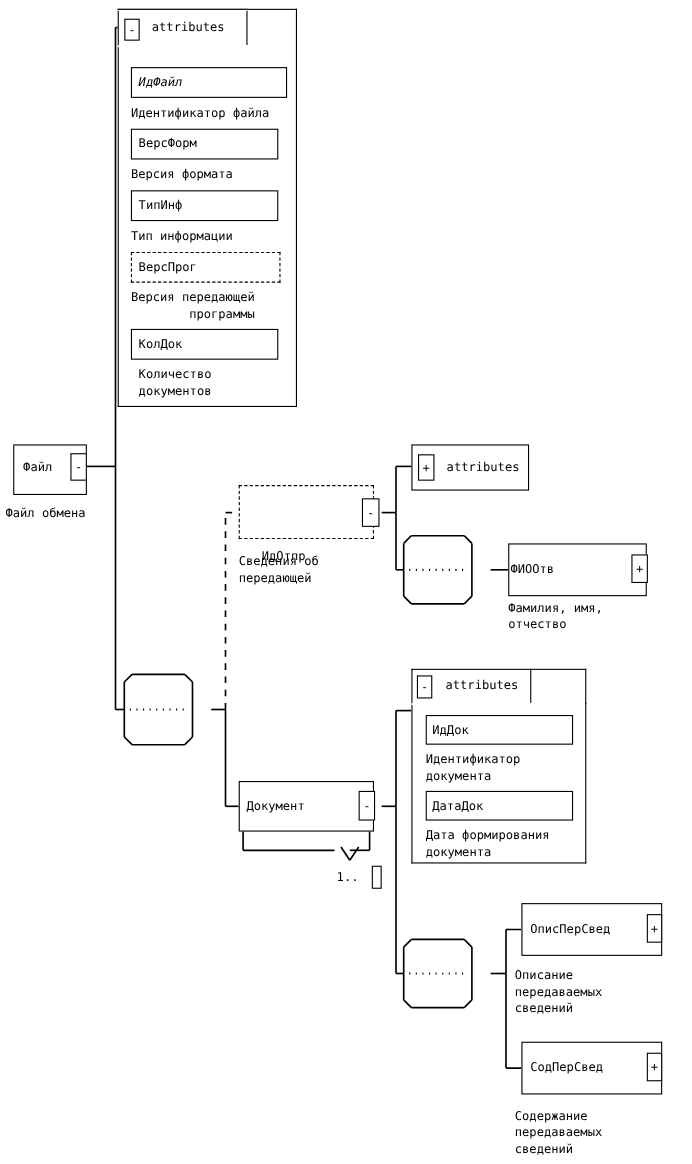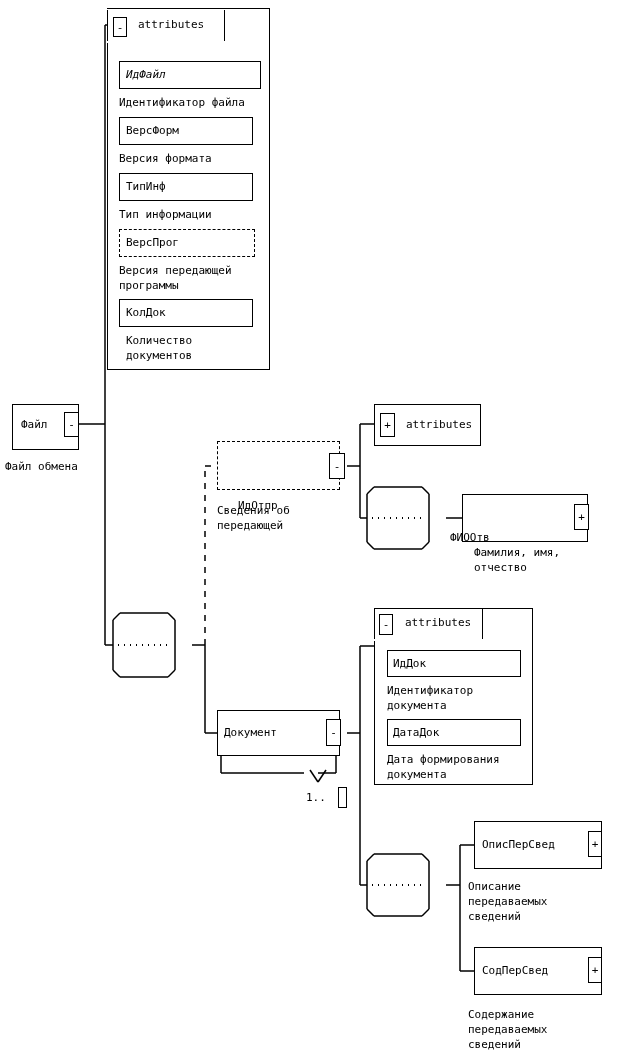--- a/index.html
+++ b/index.html
@@ -127,21 +127,21 @@
   <div class="fld" style="left:119px;top:117px;width:134px;height:28px;"></div>
   <div class="fldtxt" style="left:126px;top:124px;">ВерсФорм</div>
   <div class="cap" style="left:119px;top:151px;">Версия формата</div>
 
   <div class="fld" style="left:119px;top:173px;width:134px;height:28px;"></div>
   <div class="fldtxt" style="left:126px;top:180px;">ТипИнф</div>
   <div class="cap" style="left:119px;top:207px;">Тип информации</div>
 
   <div class="fld dash" style="left:119px;top:229px;width:136px;height:28px;"></div>
   <div class="fldtxt" style="left:126px;top:236px;">ВерсПрог</div>
-  <div class="cap" style="left:119px;top:263px;">Версия передающей
+  <div class="cap" style="left:119px;top:263px;text-align:right;">Версия передающей
 программы</div>
 
   <div class="fld" style="left:119px;top:299px;width:134px;height:28px;"></div>
   <div class="fldtxt" style="left:126px;top:306px;">КолДок</div>
   <div class="cap" style="left:126px;top:333px;">Количество
 документов</div>
 
   <div class="box" style="left:12px;top:404px;width:67px;height:46px;"></div>
   <div class="nodelbl" style="left:21px;top:418px;">Файл</div>
   <div class="tgl" style="left:64px;top:412px;width:15px;height:25px;">-</div>
@@ -151,23 +151,23 @@
   <div class="nodelbl" style="left:238px;top:459px;margin-top:40px;">ИдОтпр</div>
   <div class="tgl" style="left:329px;top:453px;width:16px;height:26px;">-</div>
   <div class="cap" style="left:217px;top:503px;">Сведения об
 передающей</div>
 
   <div class="box" style="left:374px;top:404px;width:107px;height:42px;"></div>
   <div class="tgl" style="left:380px;top:413px;width:15px;height:24px;">+</div>
   <div class="lbl" style="left:406px;top:418px;">attributes</div>
 
   <div class="box" style="left:462px;top:494px;width:126px;height:48px;"></div>
-  <div class="nodelbl" style="left:450px;top:511px;margin-top:20px;">ФИООтв</div>
+  <div class="nodelbl" style="left:464px;top:511px;">ФИООтв</div>
   <div class="tgl" style="left:574px;top:504px;width:15px;height:26px;">+</div>
-  <div class="cap" style="left:462px;top:545px;margin-left:12px;">Фамилия, имя,
+  <div class="cap" style="left:462px;top:545px;">Фамилия, имя,
 отчество</div>
 
   <div class="box" style="left:217px;top:710px;width:123px;height:46px;"></div>
   <div class="nodelbl" style="left:224px;top:726px;">Документ</div>
   <div class="tgl" style="left:326px;top:719px;width:15px;height:27px;">-</div>
   <div class="card" style="left:306px;top:792px;">1..</div>
   <div class="box" style="left:338px;top:787px;width:9px;height:21px;border-width:1.2px;"></div>
 
   <div class="box" style="left:374px;top:608px;width:109px;height:32px;border-bottom:none;"></div>
   <div class="box" style="left:374px;top:639px;width:159px;height:146px;border-top:none;"></div>

